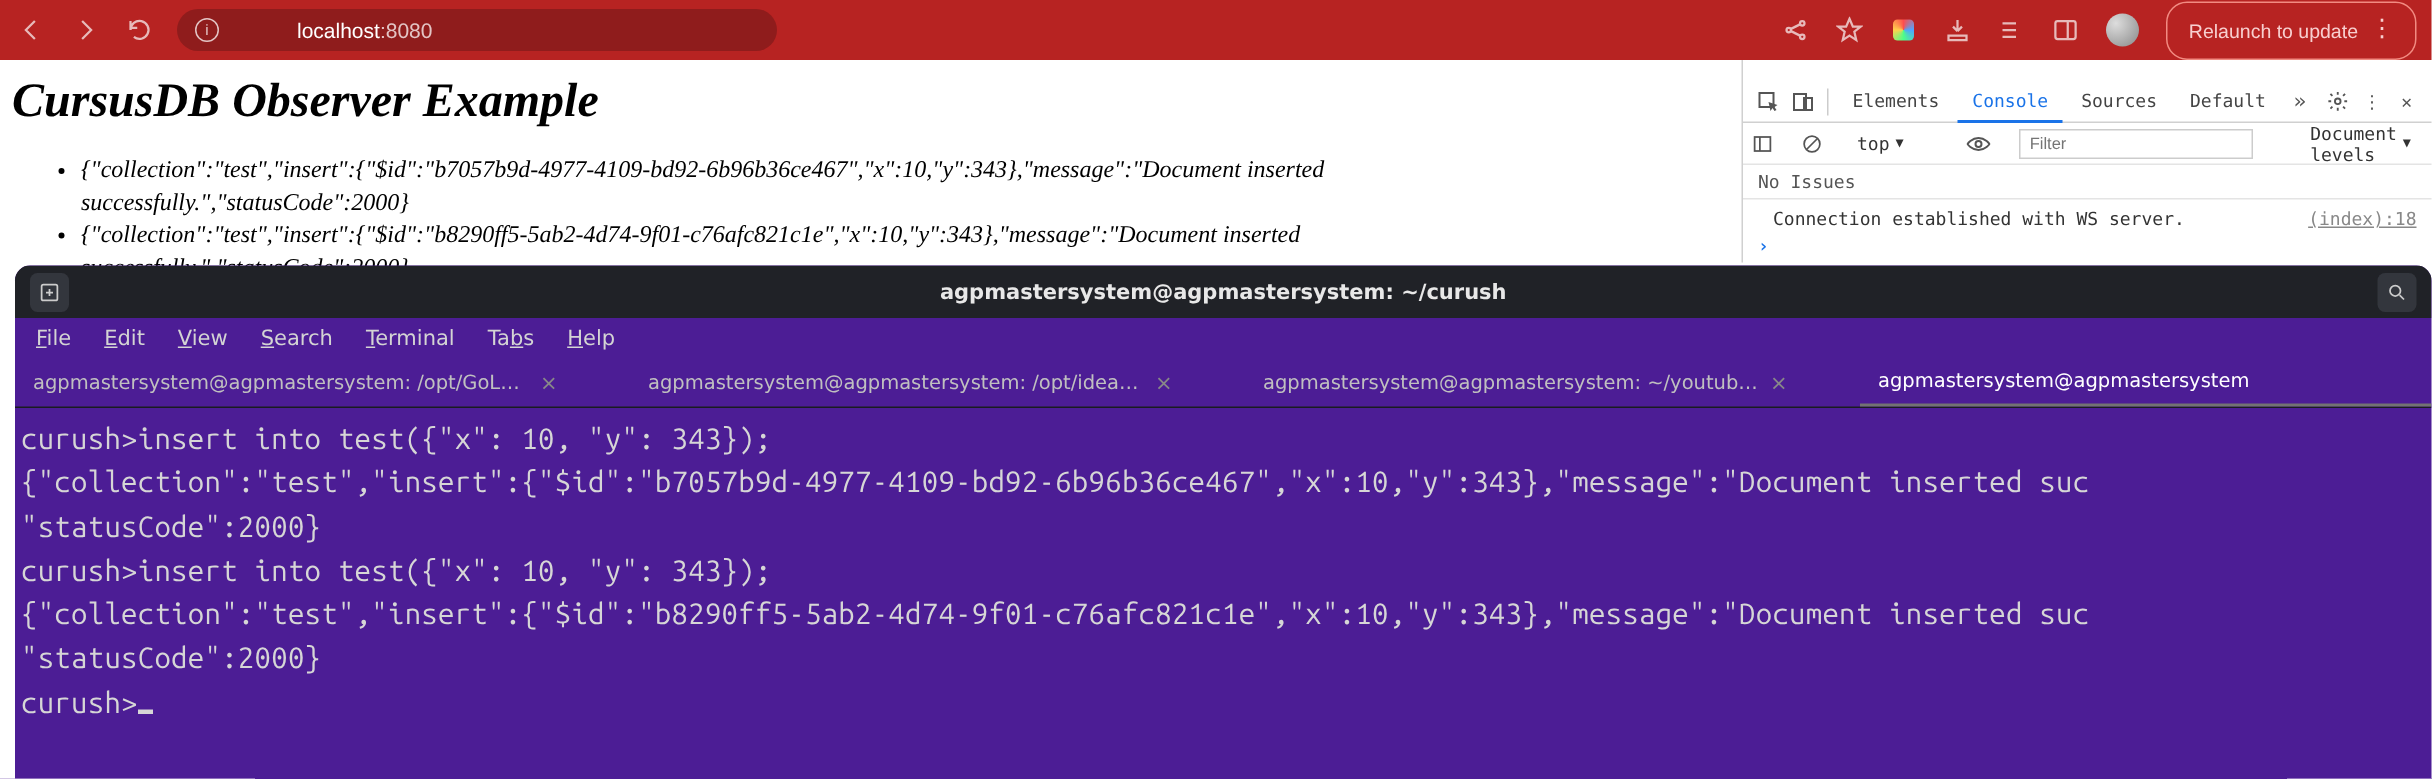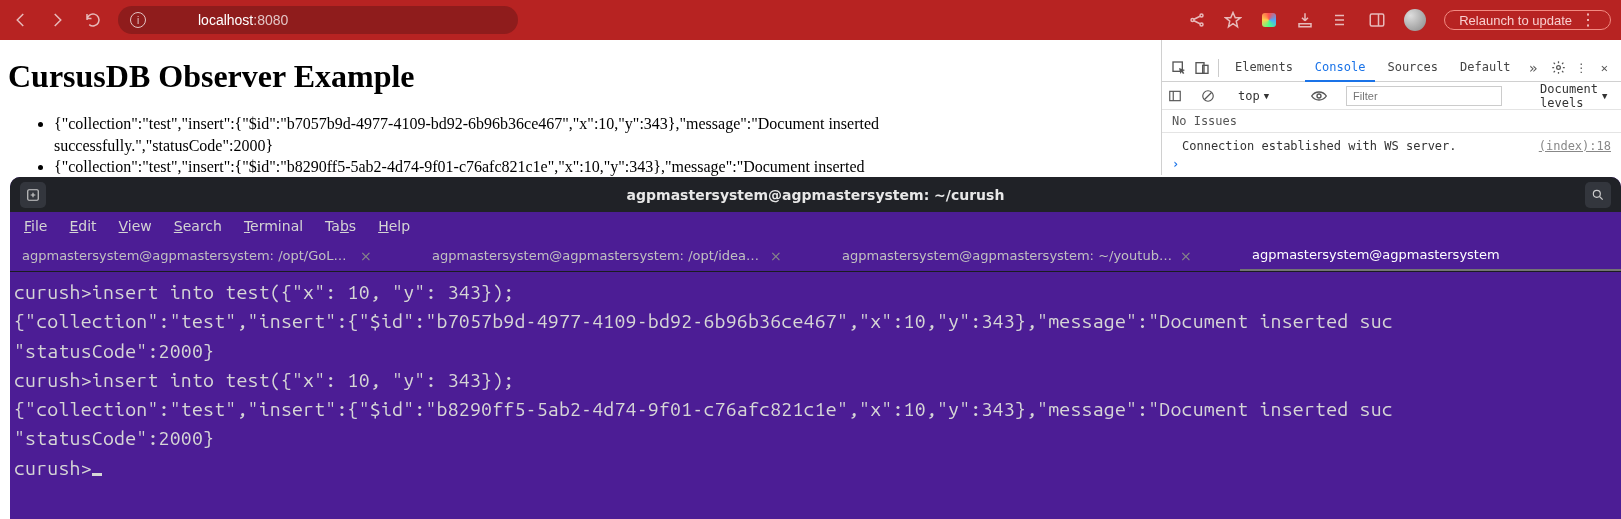--- a/index.html
+++ b/index.html
@@ -8,27 +8,27 @@
   .chrome-bar { position:absolute; top:0; left:0; right:0; height:40px; background:#b72322; display:flex; align-items:center; padding:0 10px; gap:14px; color:#f3d4d4; }
   .chrome-bar .nav-btn { width:22px; display:flex; justify-content:center; align-items:center; cursor:pointer; }
   .chrome-bar svg { stroke:#e7baba; fill:none; stroke-width:2; }
   .omnibox { flex:0 0 400px; height:28px; background:#8f1c1c; border-radius:14px; display:flex; align-items:center; padding:0 12px; gap:8px; font-size:14px; color:#e3c4c4; }
   .omnibox .info { width:16px; height:16px; border:1.5px solid #e3c4c4; border-radius:50%; display:flex; align-items:center; justify-content:center; font-size:10px; }
   .omnibox .host { color:#fff;margin-left:44px; }
   .chrome-spacer { flex:1; }
   .chrome-right { display:flex; align-items:center; gap:18px; }
   .chrome-right .ic { width:18px; height:18px; display:flex; align-items:center; justify-content:center; cursor:pointer; }
   .avatar { width:22px; height:22px; border-radius:50%; background:radial-gradient(circle at 30% 30%,#ddd,#888); }
-  .relaunch { border:1px solid #f28b82; color:#f8cfcf; height:20px; border-radius:14px; padding:0 14px 0 14px; display:flex; align-items:center; gap:8px; font-size:13px; cursor:pointer; }
+  .relaunch { border:1px solid #f28b82; color:#f8cfcf; height:39px; border-radius:14px; padding:0 14px 0 14px; display:flex; align-items:center; gap:8px; font-size:13px; cursor:pointer; }
   .relaunch .dots { font-size:16px; line-height:1; }
   .ext-dot { width:14px; height:14px; }
   .ext-dot::before{ content:""; display:block; width:14px; height:14px; background:conic-gradient(#ff4d4d,#4da6ff,#4dff88,#ffd24d,#ff4d4d); border-radius:3px; }
 
   
-  .page { position:absolute; top:40px; left:0; width:1080px; padding:18px 8px 8px 8px; color:#000; font-family: "Times New Roman", serif; }
+  .page { position:absolute; top:30px; left:0; width:1080px; padding:18px 8px 8px 8px; color:#000; font-family: "Times New Roman", serif; font-style: italic; }
   .page h1 { font-size:32px; font-weight:bold; margin-bottom:18px; }
   .page ul { list-style:disc; padding-left:46px; font-size:16px; line-height:1.35; }
 
   
   .devtools { position:absolute; top:40px; right:0; width:460px; height:135px; background:#fff; border-left:1px solid #d0d0d0; font-family: Menlo, Consolas, monospace; font-size:12px; color:#333; }
   .dt-tabs { height:28px; border-bottom:1px solid #d0d0d0; display:flex; align-items:center; padding:0 6px; gap:2px;margin-top:14px; }
   .dt-ic { width:24px; height:24px; display:flex; align-items:center; justify-content:center; cursor:pointer; color:#555; }
   .dt-tab { padding:0 10px; height:28px; display:flex; align-items:center; cursor:pointer; color:#444; border-bottom:2px solid transparent; }
   .dt-tab.active { color:#1a73e8; border-bottom:2px solid #1a73e8; }
   .dt-spacer { flex:1; }

